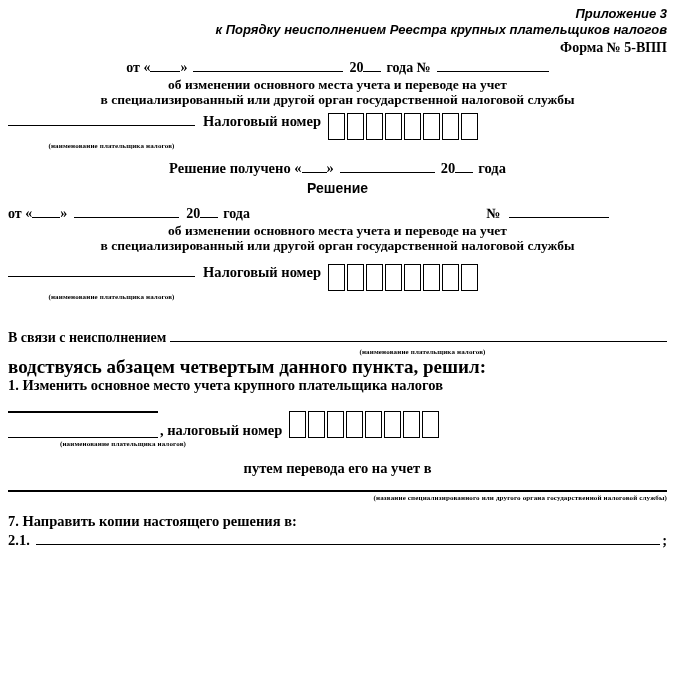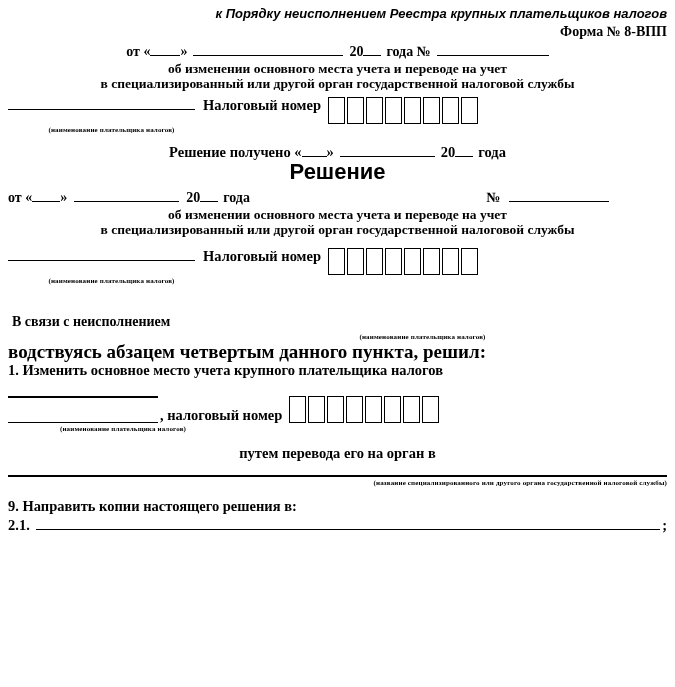--- a/index.html
+++ b/index.html
@@ -40,27 +40,27 @@
   .tbl .hcell{border-bottom:1.6px solid #000;text-align:center;font-size:14.5px;padding:3px 2px 4px 2px;}
   .tbl .hcell.first{border-right:1.6px solid #000;}
   .tbl .bcell{height:44px;position:relative;}
   .tbl .bcell.first{border-right:1.6px solid #000;}
   .signline{border-bottom:2.5px solid #000;margin:19px 5px 0 6px;height:0;}
   .signcap{text-align:center;margin-top:2px;}
   
   .cutrow{display:flex;align-items:center;margin-top:11px;}
   .cutrow .dash{flex:1;border-top:1.6px dashed #000;height:0;}
   .cutlabel{padding:0 8px;font-size:13.5px;line-height:14px;}
-  .dec-title{text-align:center;font-family:"Liberation Sans","DejaVu Sans",sans-serif;font-size:22px;line-height:20px;margin-top:1px;}
+  .dec-title{text-align:center;font-family:"Liberation Sans","DejaVu Sans",sans-serif;font-size:14px;line-height:20px;margin-top:1px;}
   
   .datenorow{display:flex;align-items:baseline;margin-top:7px;white-space:nowrap;}
   .datenorow .grow{flex:1;}
   .norgroup{margin-right:58px;}
   
-  .reasonrow{display:flex;align-items:baseline;margin-top:27px;flex-direction:column;}
+  .reasonrow{display:flex;align-items:baseline;margin-top:27px;}
   .reasonrow .bl{flex:1;}
   .reason-cap{margin-left:170px;text-align:center;margin-top:1px;}
   .para1{text-align:justify;text-align-last:justify;margin-top:8px;font-size:14.5px;line-height:19px;}
   .para2{font-size:19px;line-height:19px;}
   .item{font-size:14.5px;line-height:19px;}
   
   .stackrow{display:flex;align-items:flex-end;margin-top:4px;}
   .stackcol{display:flex;flex-direction:column;width:150px;}
   .stackcol .bl{width:150px;}
   .stackcol .gap{height:12px;}
@@ -68,22 +68,23 @@
   .cap-center{text-align:right;margin-top:2px;}
   .numrow{display:flex;align-items:baseline;font-size:14.5px;line-height:19px;}
   .numrow .bl{flex:1;margin:0 2px 0 6px;}
 </style>
 </head>
 <body>
 
 <div class="page">
 
   <div class="hdr">
+    <div class="hdr-it">Приложение 3</div>
     <div class="hdr-it">к Порядку неисполнением Реестра крупных плательщиков налогов</div>
-    <div class="hdr-form">Форма № 8-ВПП</div>
+    <div class="hdr-form">Форма № 5-ВПП</div>
   </div>
 
   <div class="title-row">
     <span class="t14">от «</span>
     <span class="bl" style="width:30px"></span>
     <span class="t14">»</span>
     <span class="bl" style="width:150px;margin:0 6px"></span>
     <span class="t14">20</span>
     <span class="bl" style="width:18px"></span>
     <span class="t14" style="margin:0 6px 0 5px">года №</span>
@@ -178,26 +179,26 @@
         <span class="box"></span>
         <span class="box"></span>
         <span class="box"></span>
         <span class="box"></span>
         <span class="box"></span>
         <span class="box"></span>
       </span>
   </div>
   <div class="cap" style="margin:2px 0 0 40px;width:150px;text-align:center">(наименование плательщика налогов)</div>
 
-  <div class="centerline" style="font-size:14.5px;margin-top:10px;line-height:19px">путем перевода его на орган в</div>
+  <div class="centerline" style="font-size:14.5px;margin-top:10px;line-height:19px">путем перевода его на учет в</div>
 
   <div class="orgline"></div>
   <div class="cap cap-center">(название специализированного или другого органа государственной налоговой службы)</div>
 
-  <div class="item" style="margin-top:9px">9. Направить копии настоящего решения в:</div>
+  <div class="item" style="margin-top:9px">7. Направить копии настоящего решения в:</div>
 
   <div class="numrow">
     <span>2.1.</span>
     <span class="bl"></span>
     <span>;</span>
   </div>
 
 </div>
 
 </body></html>

